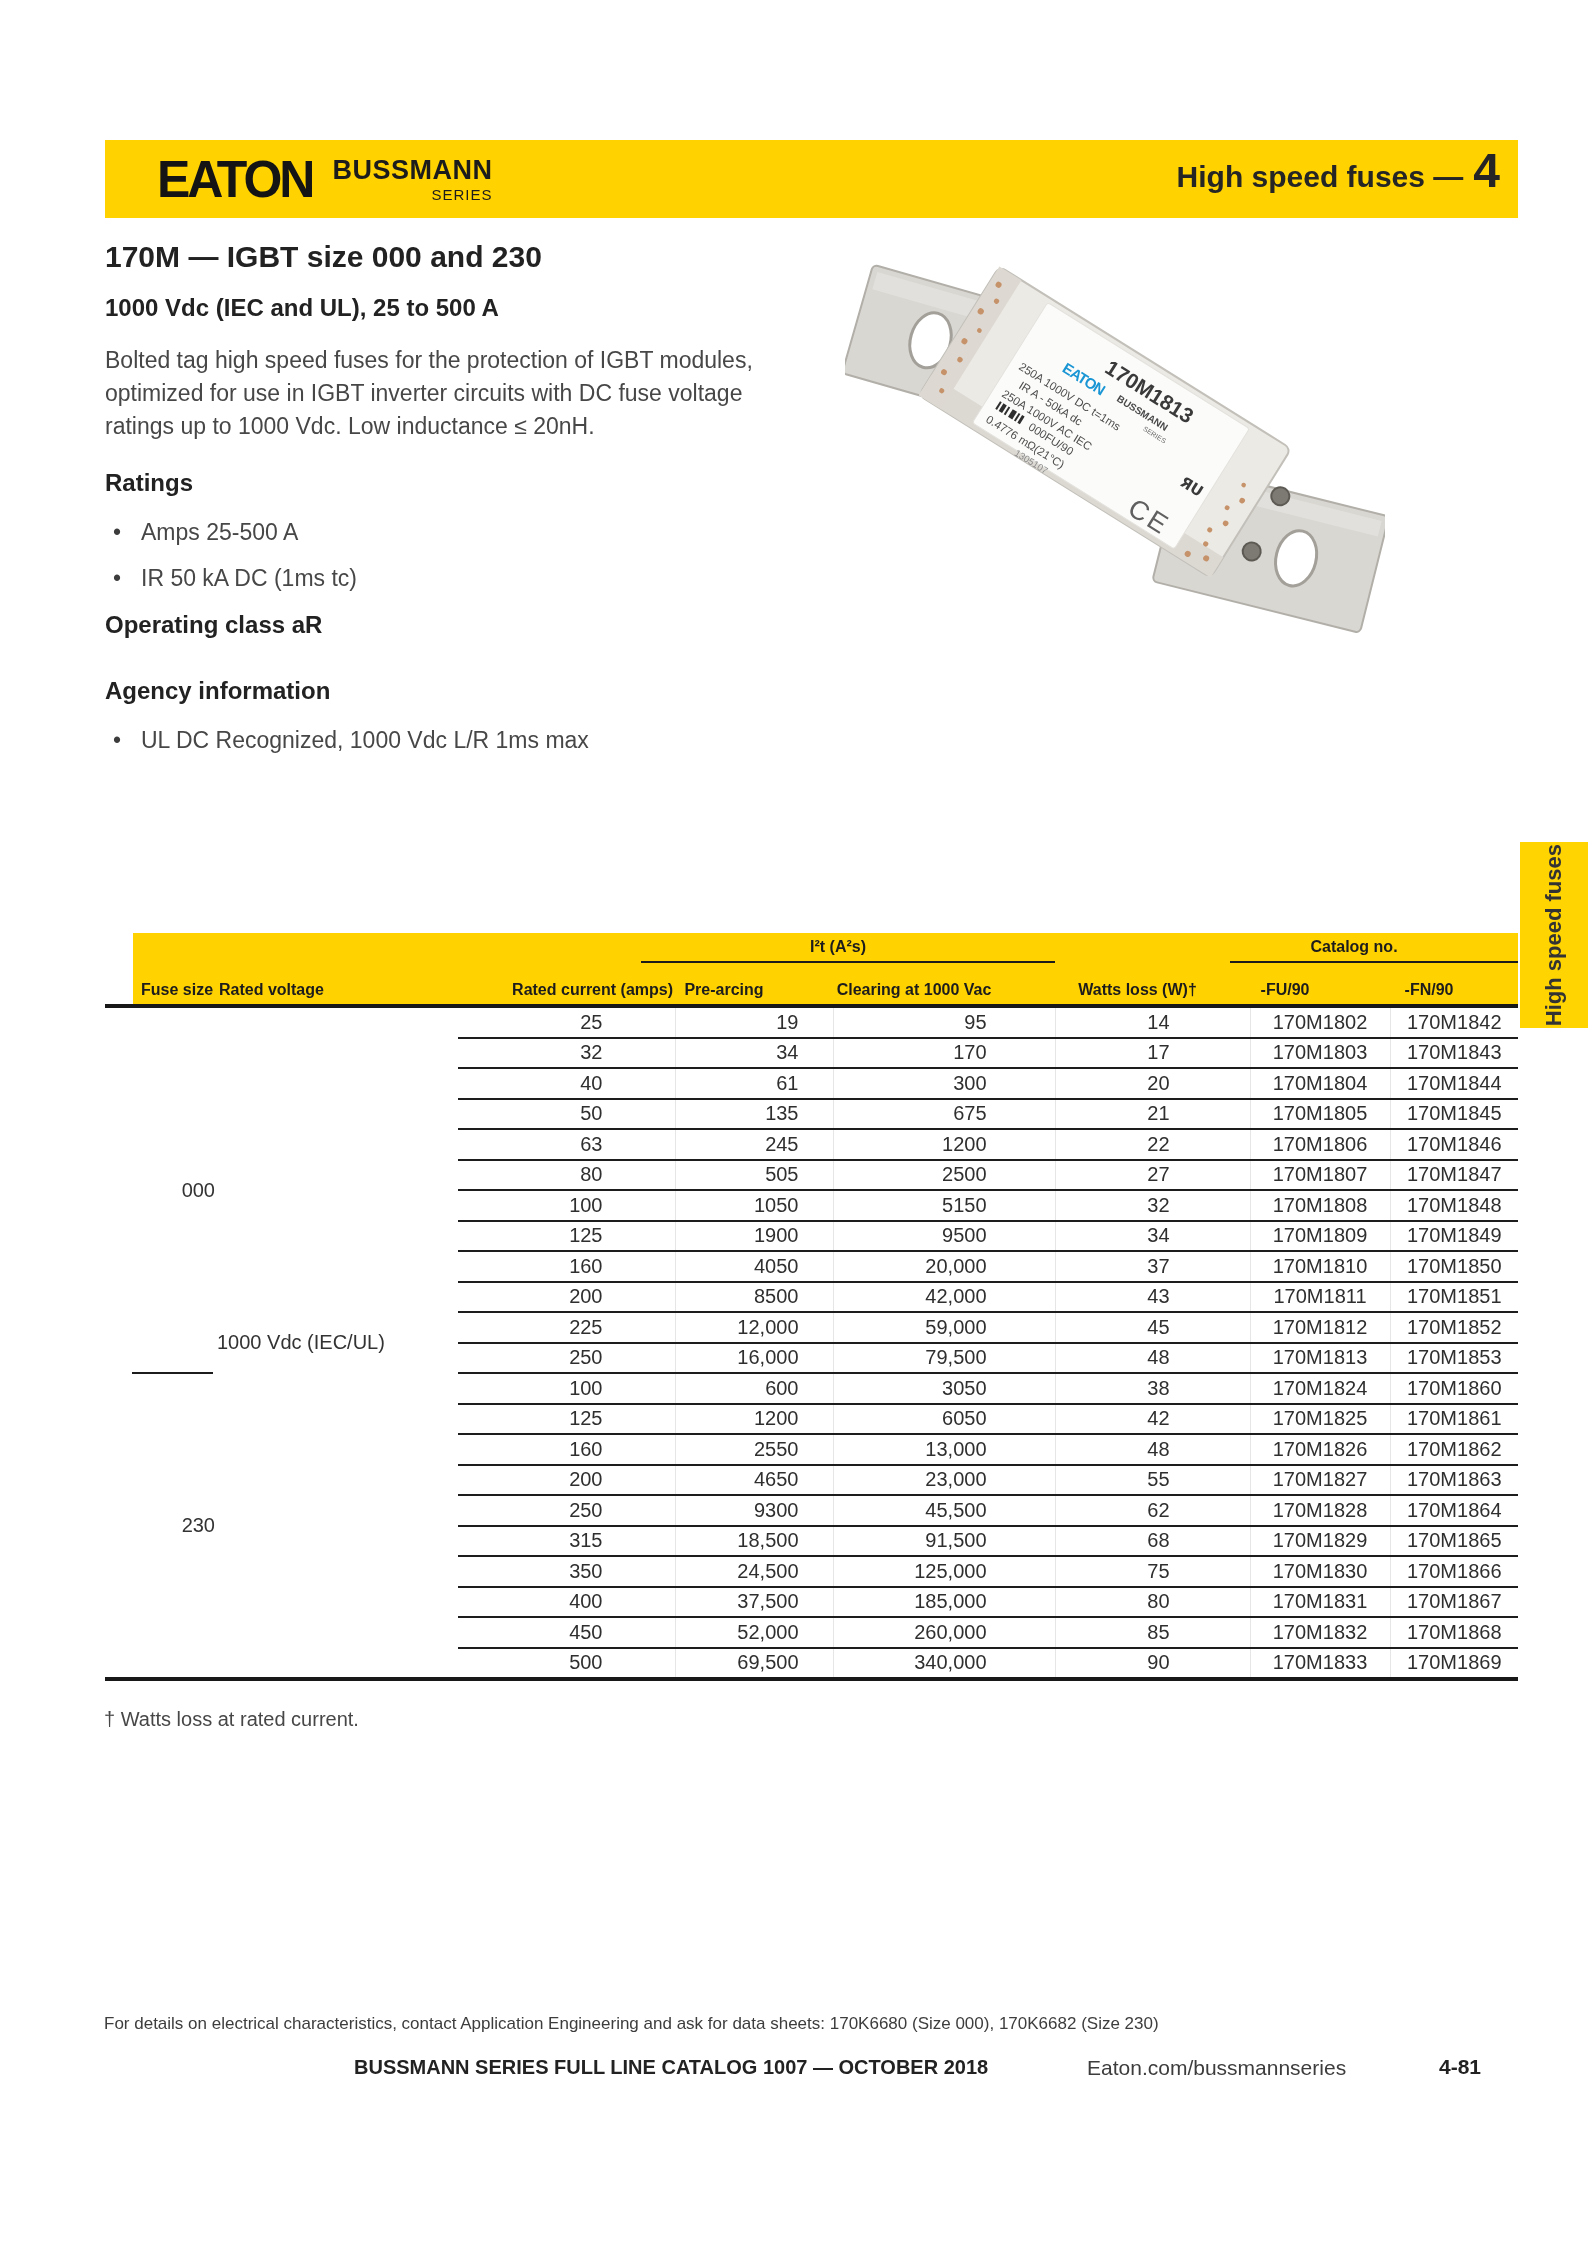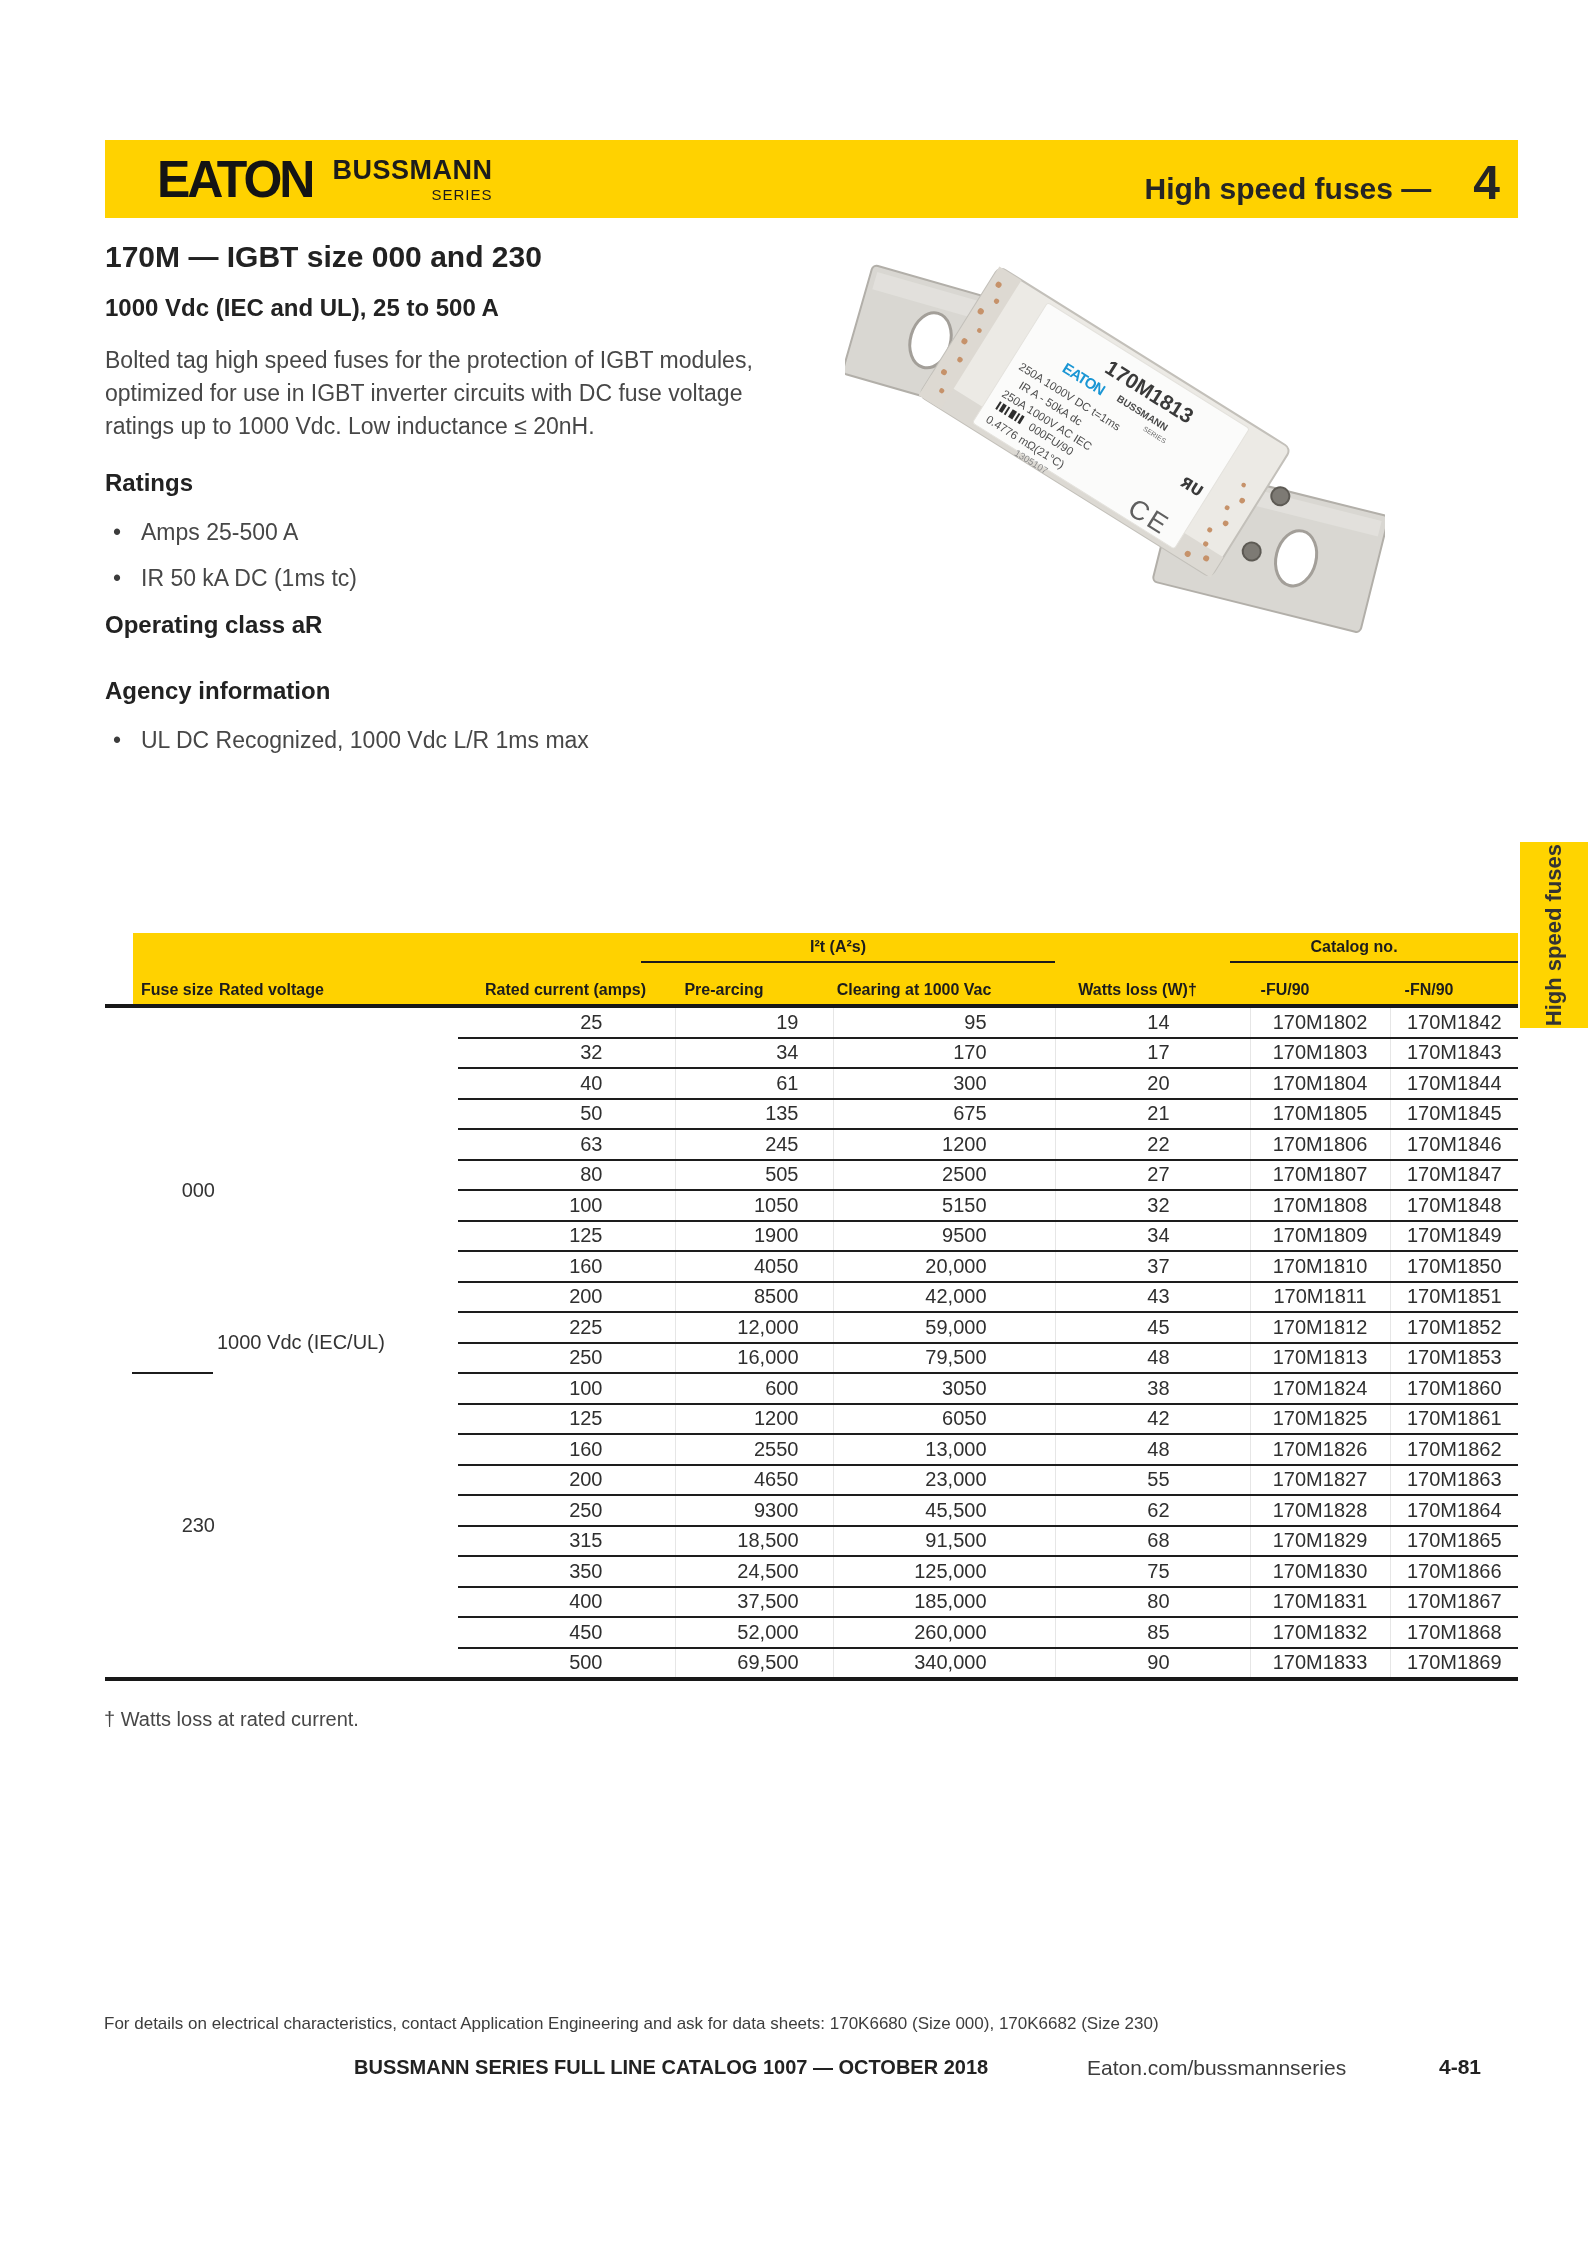--- a/index.html
+++ b/index.html
@@ -11,21 +11,21 @@
 
   
   .banner { position:absolute; left:105px; top:140px; width:1413px; height:78px;
     background:#FFD200; display:flex; align-items:center; }
   .logo-wrap { display:flex; align-items:center; gap:20px; padding-left:52px; }
   .eaton { font-size:50px; font-weight:900; letter-spacing:-3px; color:#141414;
     transform:scaleY(1.04); line-height:1; }
   .buss { line-height:1; color:#1c1c1c; }
   .buss-1 { font-size:27px; font-weight:bold; letter-spacing:.5px; }
   .buss-2 { font-size:15px; text-align:right; letter-spacing:1px; margin-top:3px; }
-  .banner-right { position:absolute; right:18px; bottom:12px; display:flex; align-items:baseline; color:#252525;gap:32px; }
+  .banner-right { position:absolute; right:18px; bottom:24px; display:flex; align-items:baseline; color:#252525; }
   .banner-right .hsf { font-size:30px; font-weight:bold; }
   .banner-right .hsf-num { font-size:48px; font-weight:bold; margin-left:10px; line-height:.8; }
 
   
   .side-tab { position:absolute; left:1520px; top:842px; width:68px; height:186px;
     background:#FFD400; display:flex; align-items:center; justify-content:center; }
   .side-tab span { writing-mode:vertical-rl; transform:rotate(180deg);
     font-size:22px; font-weight:bold; color:#333; white-space:nowrap; }
 
   
@@ -45,21 +45,21 @@
   
   .tbl-wrap { position:absolute; left:105px; top:933px; }
   table.fuse { border-collapse:collapse; table-layout:fixed; width:1413px;
     border-bottom:4px solid #181818; }
   thead { border-bottom:4px solid #181818; }
   thead th { background:#FFD200; color:#1c1c1c; font-size:16px; font-weight:bold;
     padding:0; vertical-align:bottom; }
   th.h-fuse { text-align:left; padding-left:36px; padding-bottom:5px;
     background:linear-gradient(to right,#ffffff 0 28px,#FFD200 28px); }
   th.h-rv  { text-align:left; padding-left:4px; padding-bottom:5px; }
-  th.h-rc  { padding-right:2px; padding-bottom:5px; }
+  th.h-rc  { text-align:right; padding-right:2px; padding-bottom:5px; }
   th.h-watts { text-align:center; padding-right:30px; padding-bottom:5px; }
   th.h-group { vertical-align:top; padding-top:5px; }
   .glabel { text-align:center; border-bottom:2.5px solid #1b1b1b; padding-bottom:5px; }
   .h-i2t .glabel { margin-left:-34px; padding-right:20px; }
   .h-cat .glabel { margin-left:-20px; padding-right:40px; }
   tr.hdr-1 { height:42px; } tr.hdr-2 { height:31px; }
   th.h-sub { padding-bottom:5px; }
   th.h-pre { text-align:center; padding-right:60px; }
   th.h-clr { text-align:center; padding-right:60px; }
   th.h-fu  { text-align:center; padding-right:70px; }

